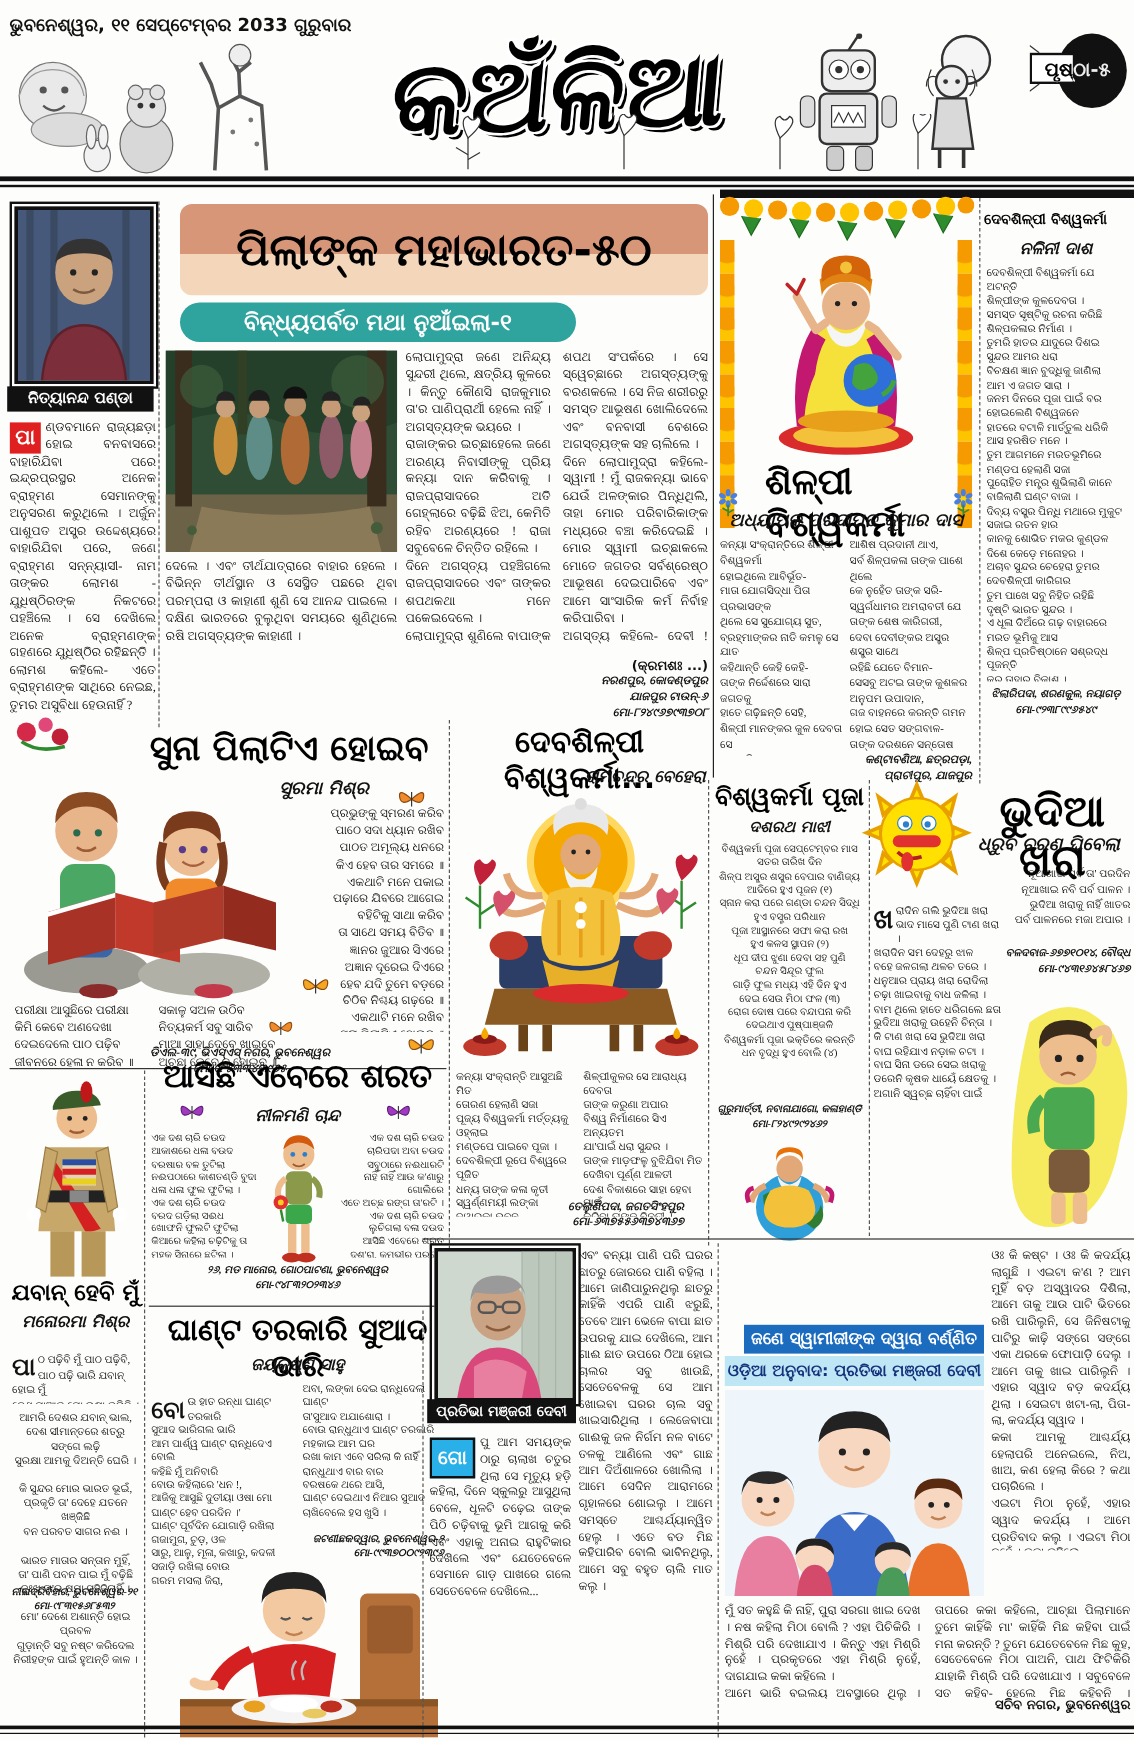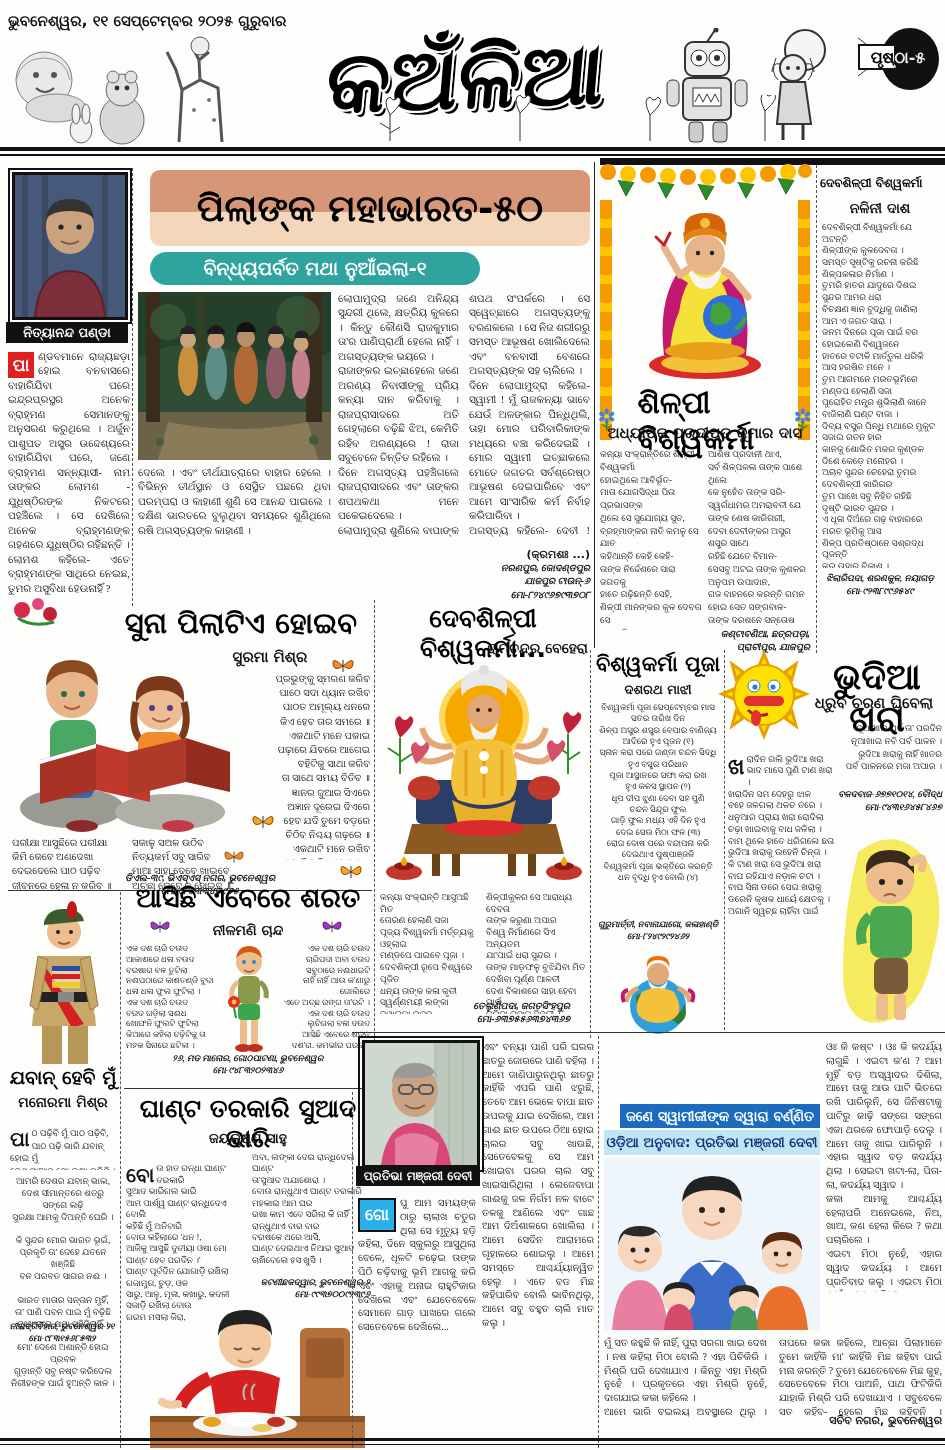--- a/index.html
+++ b/index.html
@@ -4,37 +4,37 @@
 <style>
   html,body{margin:0;padding:0;background:#888;}
   .page{position:relative;width:945px;height:1450px;background:#fdfdfb;margin:0 auto;
         font-family:"Liberation Serif",serif;color:#111;overflow:hidden;}
   .abs{position:absolute;}
   .odia{font-family:"DejaVu Sans","Liberation Sans",sans-serif;}
   .body-txt{font-size:10.5px;line-height:1.38;text-align:justify;overflow:hidden;}
   .poem{white-space:pre-line;font-size:10px;line-height:1.42;overflow:hidden;}
   .sig{font-weight:bold;font-style:italic;font-size:9.5px;white-space:pre-line;line-height:1.4;}
   .hl{font-weight:bold;color:#000;}
-  .auth{font-weight:bold;}
+  .auth{font-weight:bold;font-style:italic;}
   .vline{border-left:1px dashed #555;width:0;}
   .vline.solid{border-left:1px solid #222;}
   .hline{background:#111;}
   .dropcap{float:left;color:#fff;font-weight:bold;text-align:center;
            font-family:"DejaVu Sans",sans-serif;margin:2px 4px 0 0;}
   .frame{border:3px solid #111;outline:2px solid #111;outline-offset:2px;background:#ddd;}
   .capbar{background:#111;color:#fff;font-weight:bold;text-align:center;
           font-size:13px;line-height:21px;overflow:hidden;}
   svg{display:block;}
 </style>
 </head>
 <body>
 
 <div class="page">
 
-  <div class="abs odia" style="left:8px;top:12px;font-size:15px;font-weight:bold;">ଭୁବନେଶ୍ୱର, ୧୧ ସେପ୍ଟେମ୍ବର ୨୦୨୫ ଗୁରୁବାର</div>
+  <div class="abs odia" style="left:8px;top:12px;font-size:15px;font-weight:bold;">ଭୁବନେଶ୍ୱର, ୧୧ ସେପ୍ଟେମ୍ବର 2033 ଗୁରୁବାର</div>
 
   <svg class="abs" style="left:4px;top:30px;" width="250" height="116" viewBox="0 0 250 116">
     <circle cx="40" cy="50" r="28" fill="#e9e9e9" stroke="#777"></circle>
     <path d="M12 50 q6 -22 28 -22 q22 0 26 22" fill="none" stroke="#999"></path>
     <circle cx="32" cy="45" r="3" fill="#555"></circle>
       <circle cx="50" cy="45" r="3" fill="#555"></circle>
     <path d="M32 58 q9 8 18 0" stroke="#555" fill="none" stroke-width="2"></path>
     <ellipse cx="52" cy="78" rx="30" ry="14" fill="#dcdcdc" stroke="#888"></ellipse>
     <ellipse cx="118" cy="90" rx="22" ry="24" fill="#d8d8d8" stroke="#666"></ellipse>
     <circle cx="118" cy="60" r="16" fill="#e2e2e2" stroke="#666"></circle>

